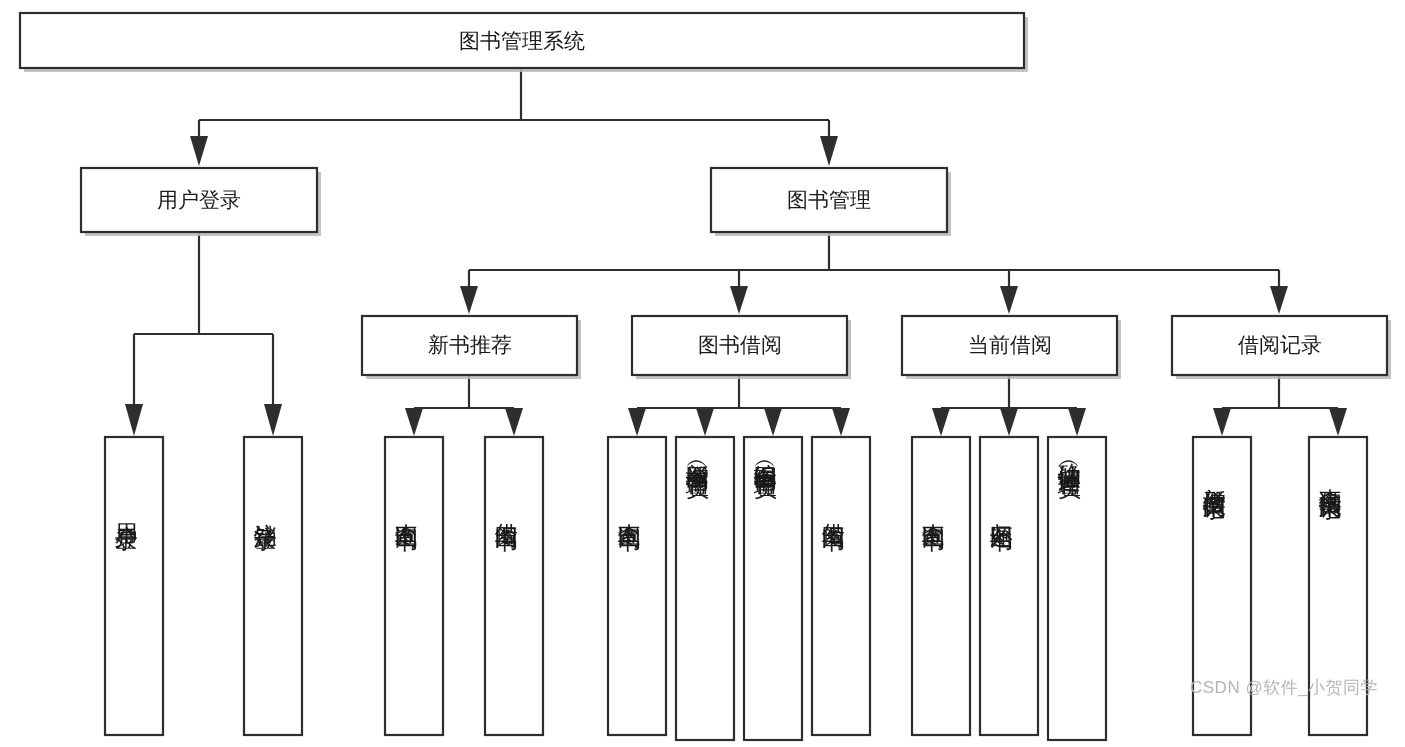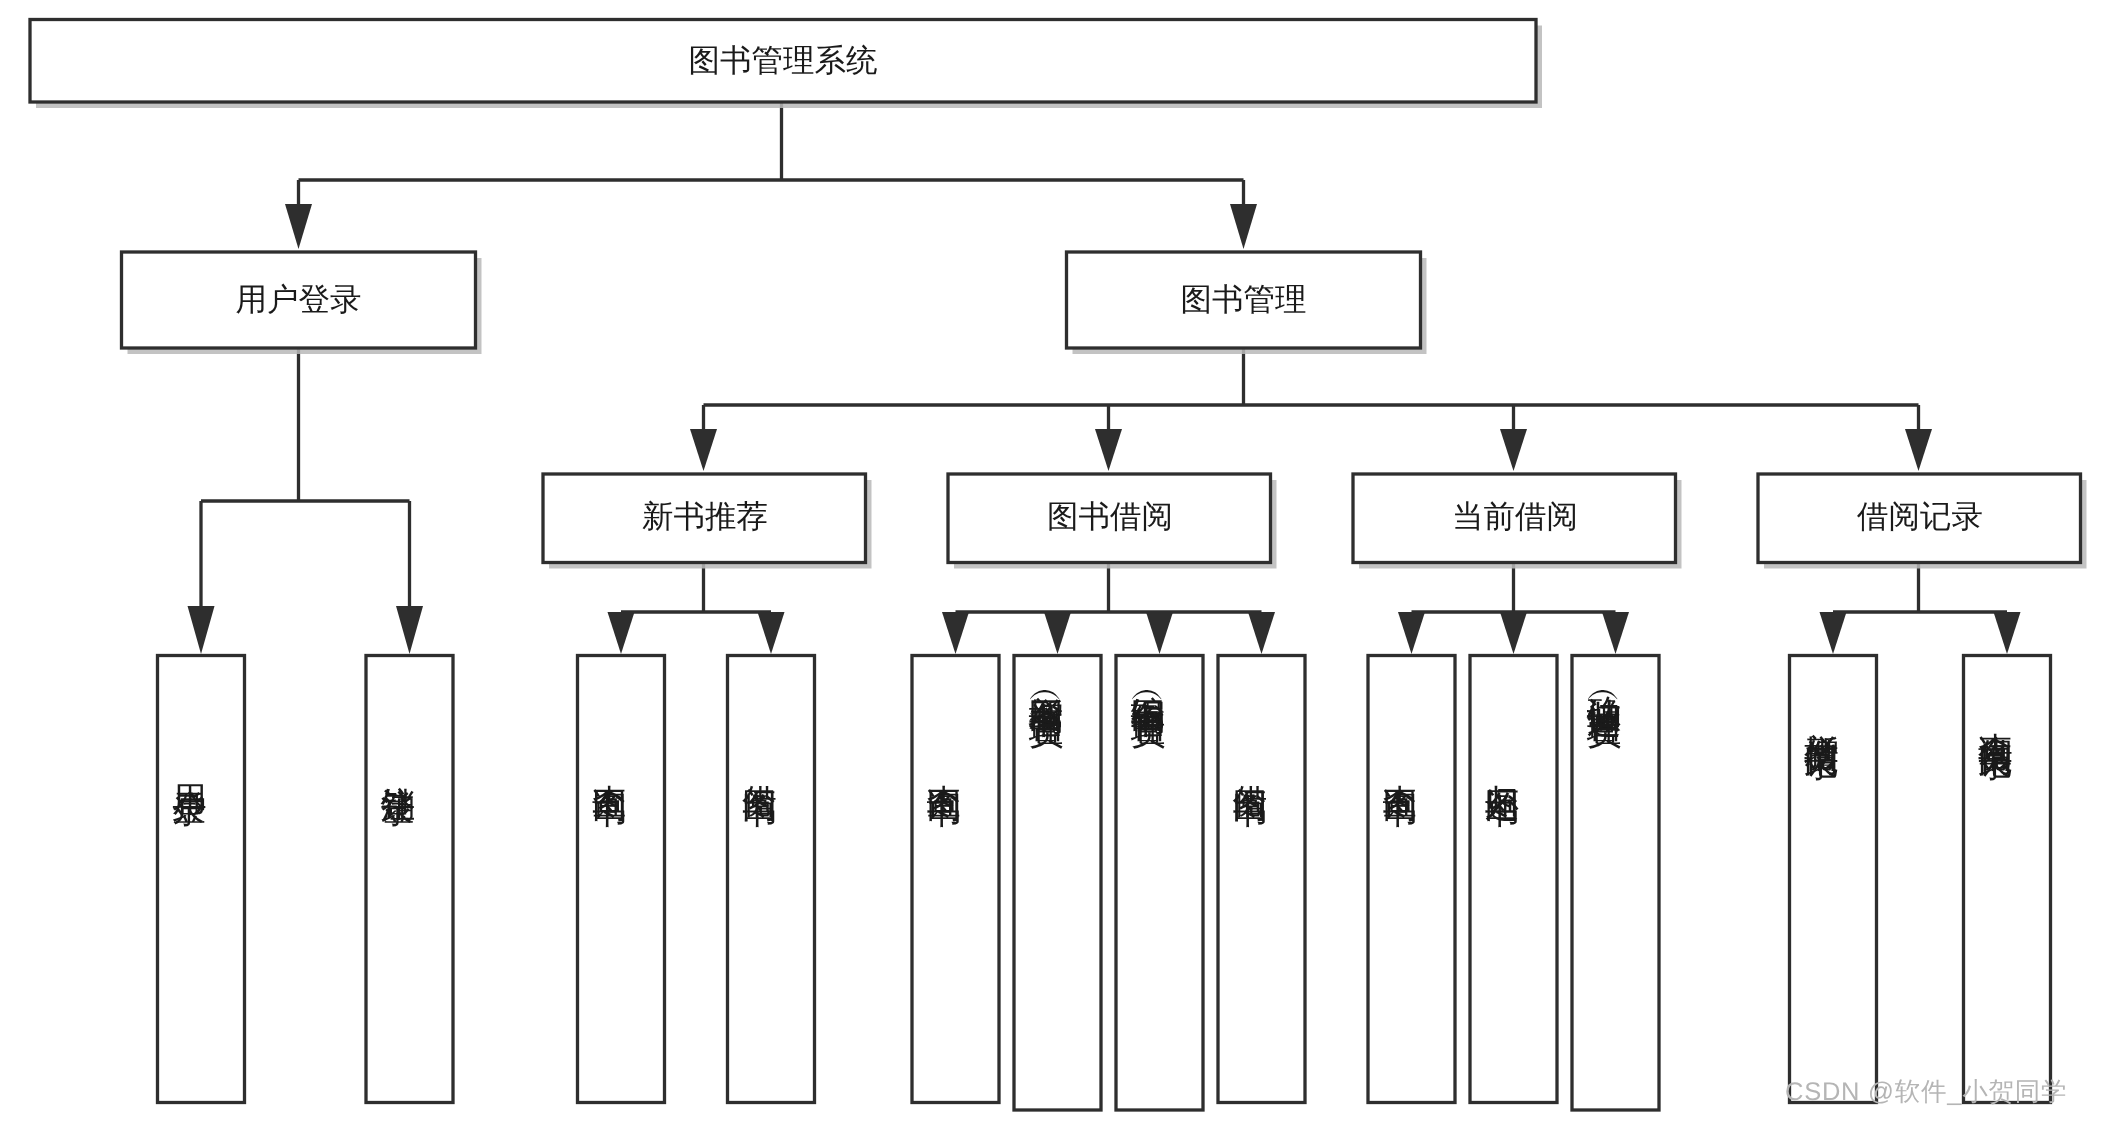--- a/index.html
+++ b/index.html
@@ -232,15 +232,15 @@
   <div class="leaf-label" style="left:752px; top:445px; height:285px;">编辑图书（管理员）</div>
   <div class="leaf-label" style="left:820px; top:505px; height:215px;">借阅图书</div>
 
   <div class="leaf-label" style="left:920px; top:505px; height:215px;">查询图书</div>
   <div class="leaf-label" style="left:988px; top:505px; height:215px;">归还图书</div>
   <div class="leaf-label" style="left:1056px; top:445px; height:285px;">确认归还（管理员）</div>
 
   <div class="leaf-label" style="left:1201px; top:470px; height:250px;">新增借阅记录</div>
   <div class="leaf-label" style="left:1317px; top:470px; height:250px;">查询借阅记录</div>
 
-  <div class="watermark" style="left:1190px; top:716px;">CSDN @软件_小贺同学</div>
+  <div class="watermark" style="left:1190px; top:676px;">CSDN @软件_小贺同学</div>
 
 </div>
 
 </body></html>

